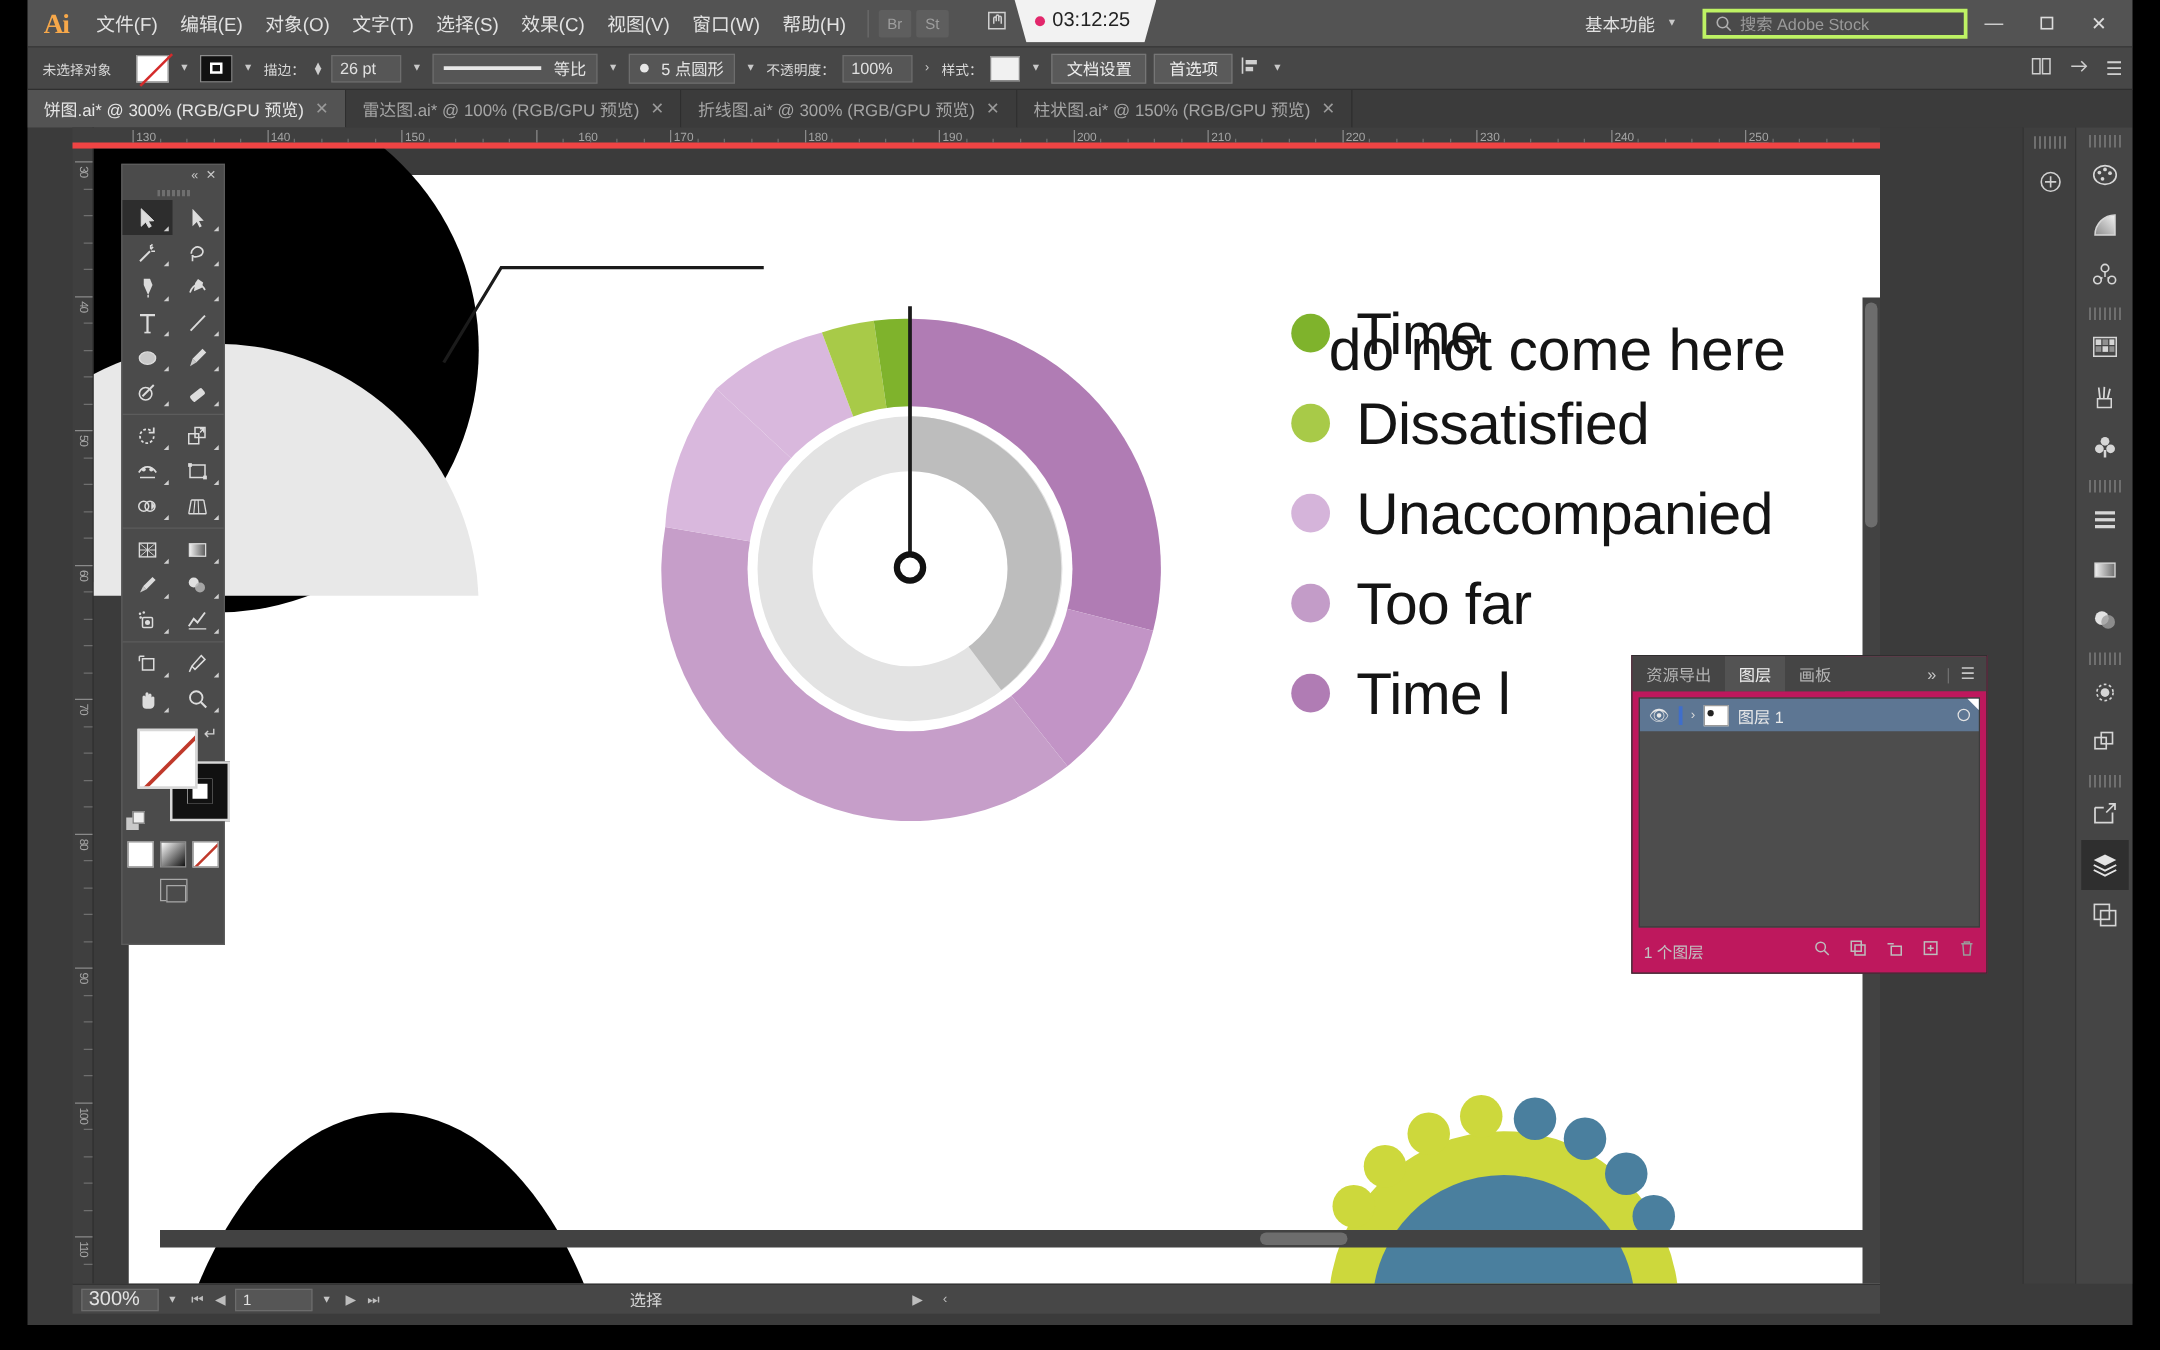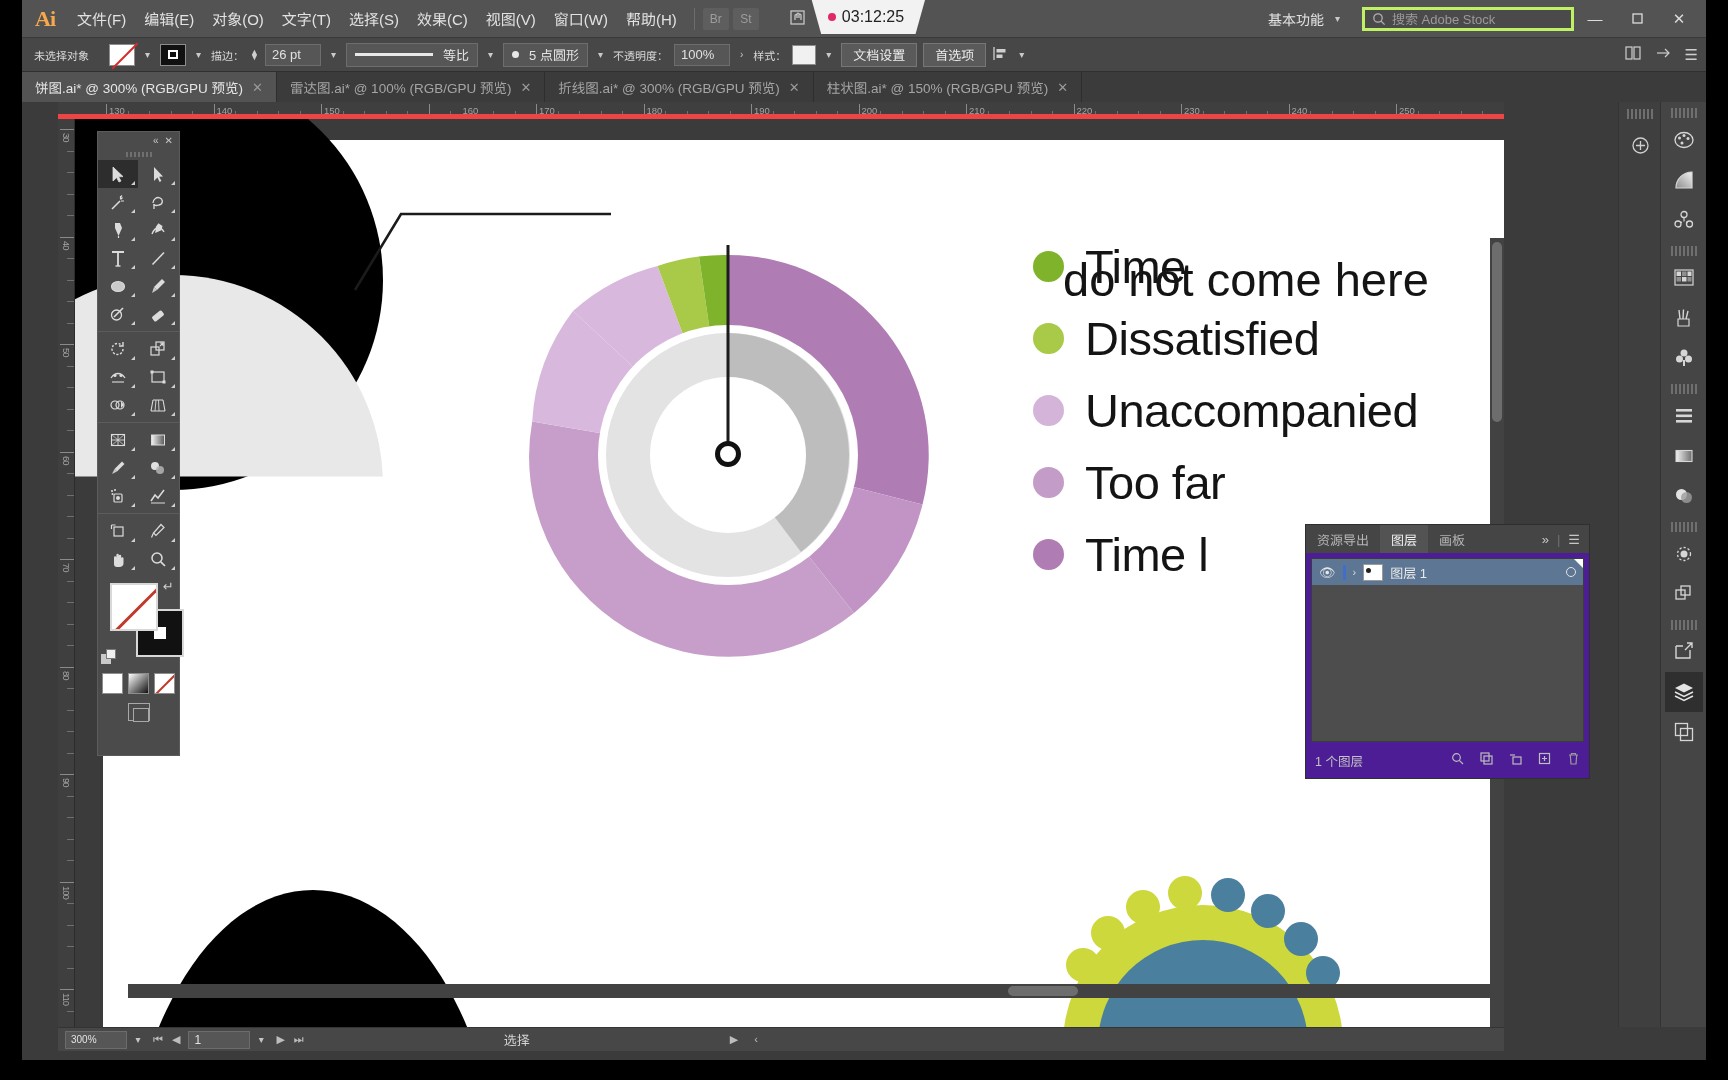--- a/index.html
+++ b/index.html
@@ -256,21 +256,21 @@
   .rdock-outer {
     position:absolute; right:46px; top:102px; width:42px; height:925px;
     background:#3f3f3f; border-left:1px solid #333;
   }
   .rdo-ico { width:42px; height:44px; display:flex; align-items:center; justify-content:center;
     color:#cfcfcf; }
 
   
   .layers {
     position:absolute; left:1283px; top:524px; width:285px; height:255px;
-    background:#4c1d95; border:1px solid #2f2f2f;
+    background:#be185d; border:1px solid #2f2f2f;
   }
   .lp-tabs { display:flex; align-items:stretch; height:28px; background:#454545; }
   .lp-tab {
     display:flex; align-items:center; padding:0 11px; font-size:13px;
     color:#b4b4b4; background:#454545;
   }
   .lp-tab.active { background:#535353; color:#f0f0f0; }
   .lp-tabs-right { margin-left:auto; display:flex; align-items:center; gap:8px;
     padding:0 9px; color:#c6c6c6; font-size:13px; }
   .lp-body { padding:5px; height:194px; }
@@ -299,21 +299,21 @@
   .lp-foot-ico { margin-left:auto; display:flex; gap:16px; color:#bdbdbd; font-size:13px; }
 
   
   .statusbar {
     position:absolute; left:36px; top:1027px; width:1446px; height:24px;
     background:#474747; border-top:1px solid #343434;
     display:flex; align-items:center; gap:0; padding-left:7px;
   }
   .sb-zoom {
     width:62px; height:18px; background:#565656; border:1px solid #6c6c6c;
-    color:#e2e2e2; font-size:10px; display:flex; align-items:center; padding-left:5px;
+    color:#e2e2e2; font-size:16px; display:flex; align-items:center; padding-left:5px;
   }
   .sb-car { width:22px; display:flex; align-items:center; justify-content:center;
     color:#c6c6c6; font-size:10px; }
   .sb-nav { display:flex; align-items:center; gap:9px; margin-left:4px; color:#bdbdbd; font-size:11px; }
   .sb-page { width:62px; height:18px; background:#565656; border:1px solid #6c6c6c;
     color:#e2e2e2; font-size:12px; display:flex; align-items:center; padding-left:5px; }
   .sb-tool { margin-left:200px; color:#d4d4d4; font-size:13px; }
   .sb-end { margin-left:200px; display:flex; gap:16px; color:#bdbdbd; font-size:11px; }
 
   

